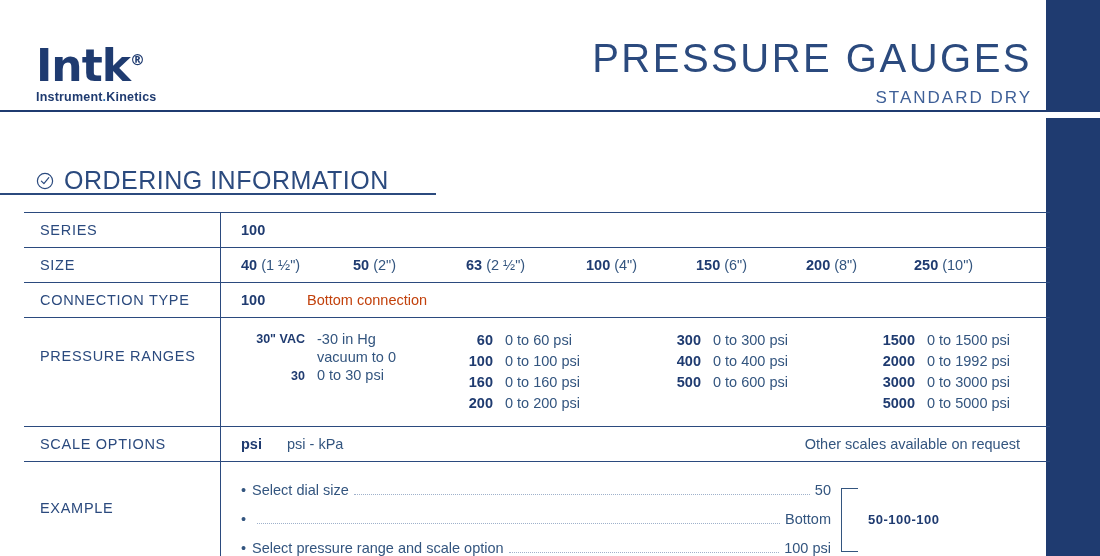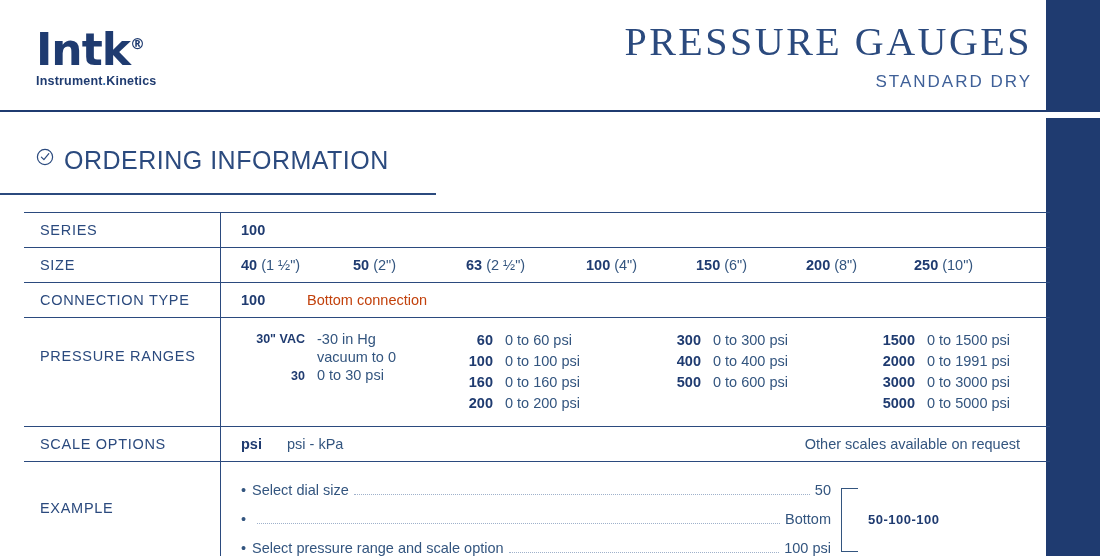--- a/index.html
+++ b/index.html
@@ -34,21 +34,21 @@
     left: 1046px;
     top: 118px;
     width: 54px;
     height: 438px;
     background: #1f3b70;
   }
   
   .header {
     position: absolute;
     left: 0;
-    top: 0;
+    top: 16px;
     width: 1046px;
     height: 110px;
   }
   .logo {
     position: absolute;
     left: 36px;
     top: 28px;
     width: 280px;
   }
   .logo-main {
@@ -75,21 +75,21 @@
     margin-top: 2px;
   }
   .logo-sub .dot { color: #2b6fb5; }
   .header-title-wrap {
     position: absolute;
     right: 14px;
     top: 22px;
     text-align: right;
   }
   .header-title {
-    font-family: Liberation Serif, serif;
+    font-family: Liberation Sans, sans-serif;
     font-size: 40px;
     font-weight: 400;
     color: #2b4a7e;
     letter-spacing: 2.5px;
     line-height: 1;
   }
   .header-subtitle {
     font-family: "Liberation Sans", sans-serif;
     font-size: 17px;
     font-weight: 400;
@@ -102,23 +102,23 @@
     left: 0;
     top: 110px;
     width: 1046px;
     height: 2px;
     background: #1f3b70;
   }
   
   .section-head {
     position: absolute;
     left: 36px;
-    top: 148px;
-    display: flex;
-    align-items: flex-start;
+    top: 168px;
+    display: flex;
+    align-items: center;
   }
   .section-icon {
     width: 18px;
     height: 18px;
     margin-right: 10px;
     flex: 0 0 auto;
   }
   .section-title {
     font-size: 25px;
     color: #2b4a7e;
@@ -387,21 +387,21 @@
             </div>
           </div>
 
           <div class="pr-col c4">
             <div class="pr-line">
               <span class="num">1500</span>
               <span class="txt">0 to 1500 psi</span>
             </div>
             <div class="pr-line">
               <span class="num">2000</span>
-              <span class="txt">0 to 1991 psi</span>
+              <span class="txt">0 to 1992 psi</span>
             </div>
             <div class="pr-line">
               <span class="num">3000</span>
               <span class="txt">0 to 3000 psi</span>
             </div>
             <div class="pr-line">
               <span class="num">5000</span>
               <span class="txt">0 to 5000 psi</span>
             </div>
           </div>

